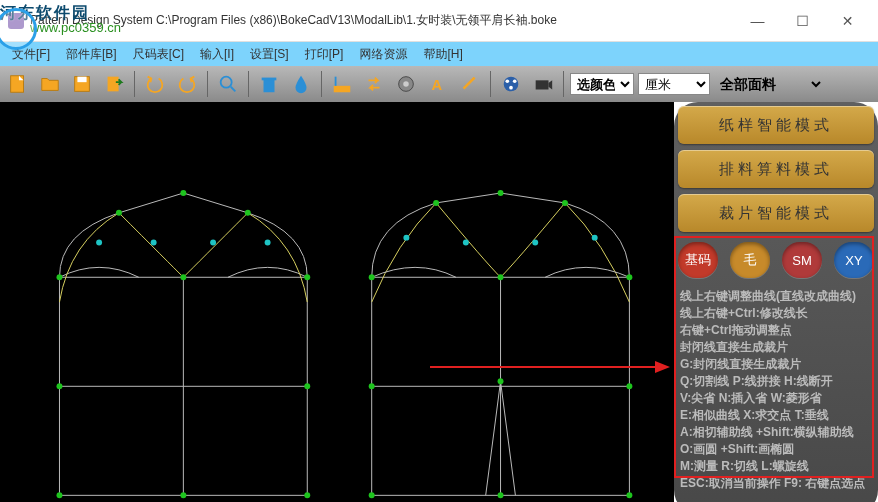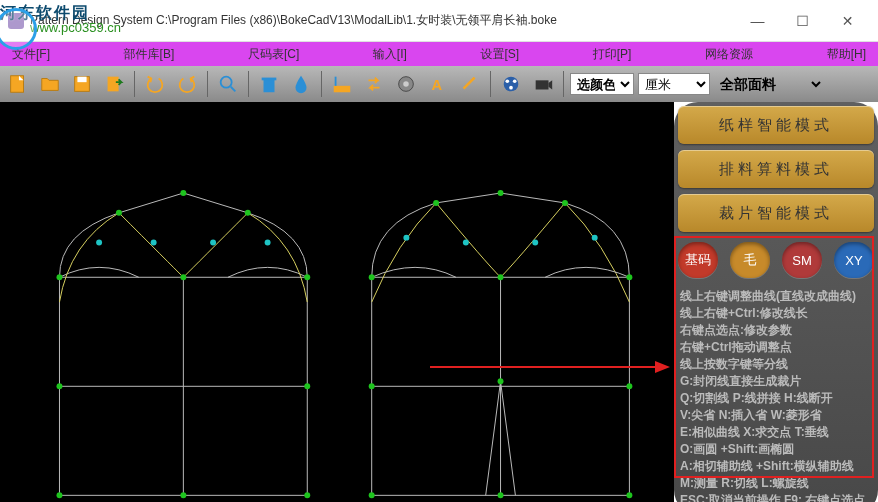--- a/index.html
+++ b/index.html
@@ -9,21 +9,21 @@
 .titlebar .app-icon { width: 16px; height: 16px; background: #8a6db8; border-radius: 3px; margin-right: 6px; }
 .titlebar .title { color: #333; font-size: 12px; }
 .titlebar .winbtns { margin-left: auto; display: flex; gap: 0; }
 .titlebar .winbtns span { width: 45px; height: 28px; display: flex; align-items: center; justify-content: center; color: #555; font-size: 14px; cursor: default; }
 
 .watermark { position: absolute; top: 3px; left: 0; pointer-events: none; z-index: 100; }
 .watermark .wm1 { color: #0c4a6e; font-size: 16px; font-weight: bold; letter-spacing: 2px; text-shadow: 0 0 2px rgba(255,255,255,0.5); }
 .watermark .wm2 { color: #2a9020; font-size: 13px; margin-top: -4px; padding-left: 30px; }
 .watermark .badge { position: absolute; left: -5px; top: 5px; width: 42px; height: 42px; border: 3px solid #2ba0e8; border-radius: 50%; background: rgba(255,255,255,0.3); }
 
-.menubar { height: 24px; background: #d946ef; display: flex; align-items: center; padding: 0 6px; gap: 16px; justify-content: space-between; }
+.menubar { height: 24px; background: #7dd3fc; display: flex; align-items: center; padding: 0 6px; gap: 4px; }
 .menubar span { padding: 2px 6px; color: #333; }
 
 .toolbar { height: 36px; background: linear-gradient(#b8b8b8,#8a8a8a); display: flex; align-items: center; padding: 0 4px; gap: 4px; }
 .tbtn { width: 28px; height: 28px; display: flex; align-items: center; justify-content: center; border-radius: 3px; }
 .tbtn svg { width: 22px; height: 22px; }
 .tool-sep { width: 1px; height: 26px; background: #666; margin: 0 2px; }
 .dropdown { height: 22px; background: #fff; border: 1px solid #888; font-size: 13px; padding: 0 2px; }
 
 .workspace { display: flex; height: 412px; }
 .canvas-area { flex: 1; background: #000; position: relative; overflow: hidden; }
@@ -261,26 +261,25 @@
       <div class="pill" style="background:#c23a2a">基码</div>
       <div class="pill" style="background:#c78a2a">毛</div>
       <div class="pill" style="background:#b03a3a">SM</div>
       <div class="pill" style="background:#2a6ab8">XY</div>
     </div>
 
     <div class="help-panel">
       <div class="help-highlight" style="left:-4px;top:-50px;width:200px;height:242px"></div>
       <div>线上右键调整曲线(直线改成曲线)</div>
       <div>线上右键+Ctrl:修改线长</div>
-      <div>右键点选点:修改参数</div>
       <div>右键+Ctrl拖动调整点</div>
-      <div>线上按数字键等分线</div>
+      <div>封闭线直接生成裁片</div>
       <div>G:封闭线直接生成裁片</div>
       <div>Q:切割线  P:线拼接  H:线断开</div>
       <div>V:尖省  N:插入省  W:菱形省</div>
       <div>E:相似曲线  X:求交点  T:垂线</div>
+      <div>A:相切辅助线 +Shift:横纵辅助线</div>
       <div>O:画圆 +Shift:画椭圆</div>
-      <div>A:相切辅助线 +Shift:横纵辅助线</div>
       <div>M:测量  R:切线  L:螺旋线</div>
       <div>ESC:取消当前操作  F9: 右键点选点</div>
     </div>
   </div>
 </div>
 
 </body></html>

